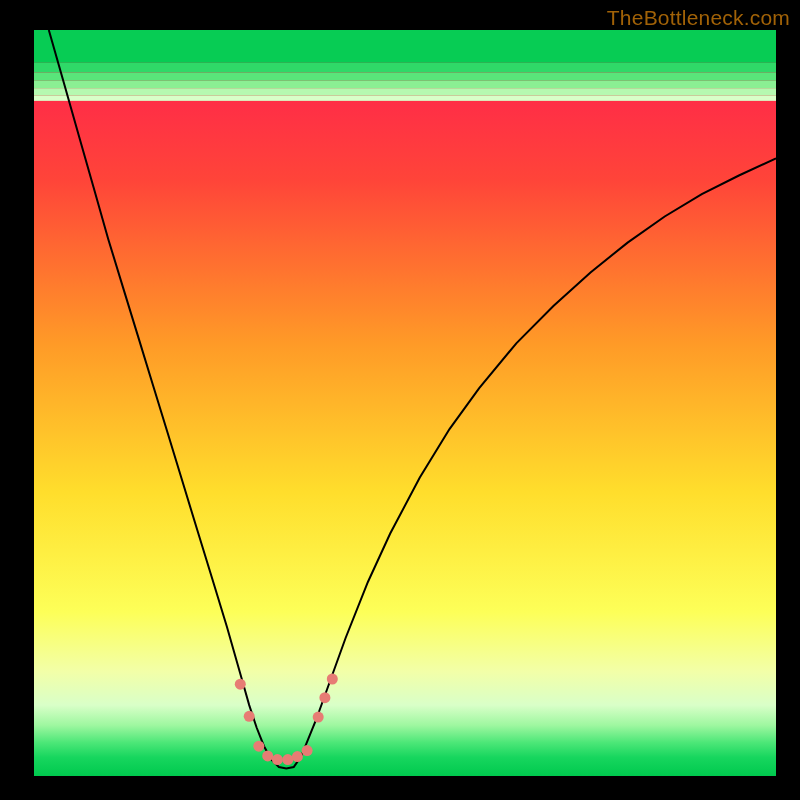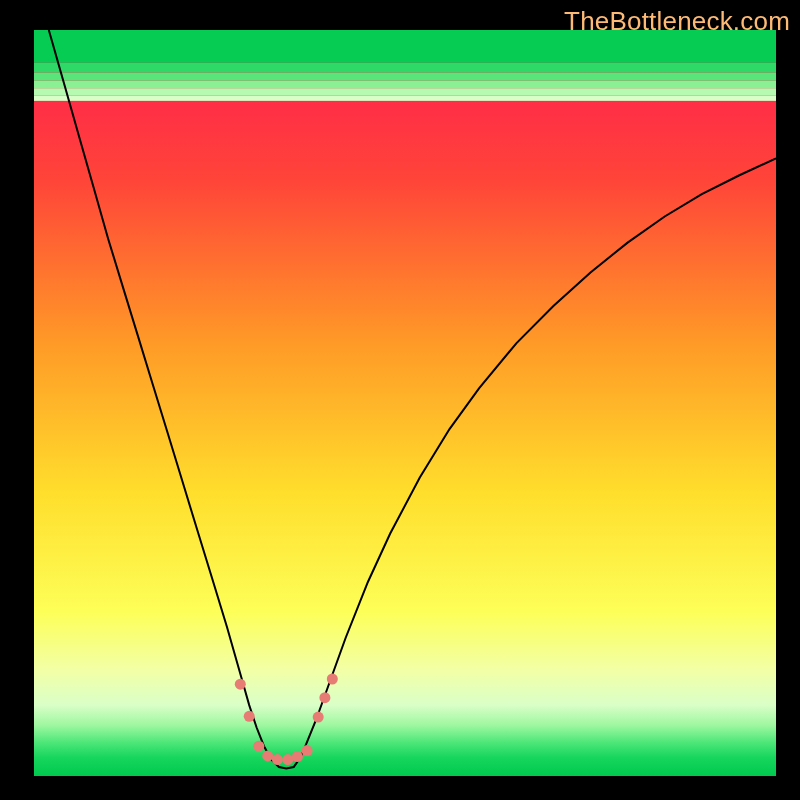--- a/index.html
+++ b/index.html
@@ -14,22 +14,22 @@
   .frame {
     position: relative;
     width: 800px;
     height: 800px;
     background: #000;
   }
   .watermark {
     position: absolute;
     top: 6px;
     right: 10px;
-    color: #fdba74;
-    font-size: 26px;
+    color: #a16207;
+    font-size: 21px;
     font-weight: 500;
     letter-spacing: 0.2px;
     z-index: 5;
   }
   svg.plot {
     position: absolute;
     left: 0;
     top: 0;
     width: 800px;
     height: 800px;

